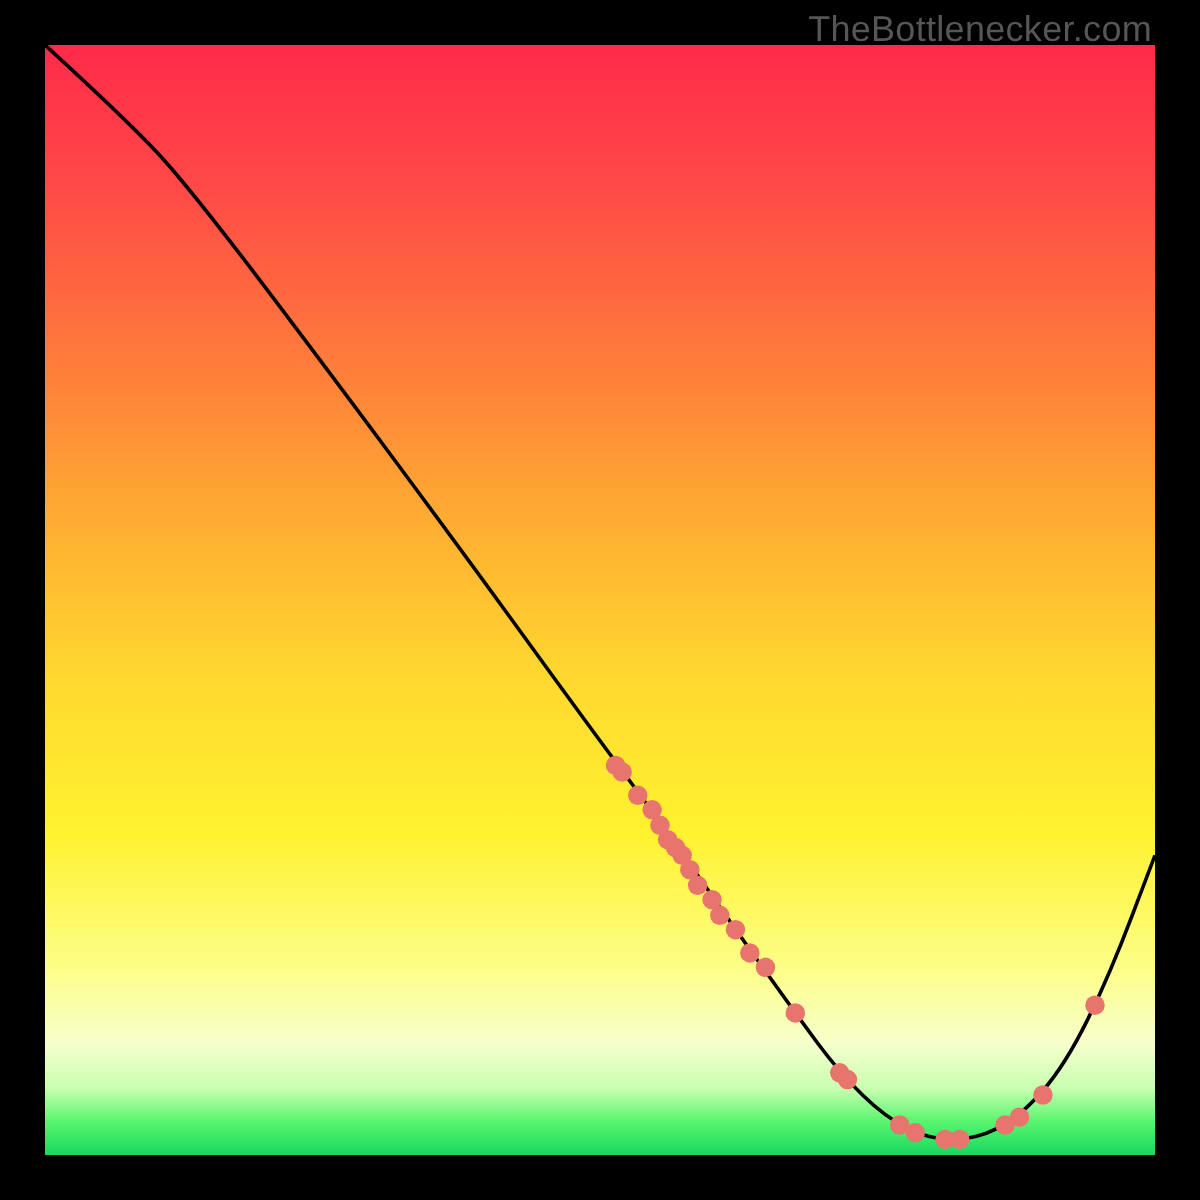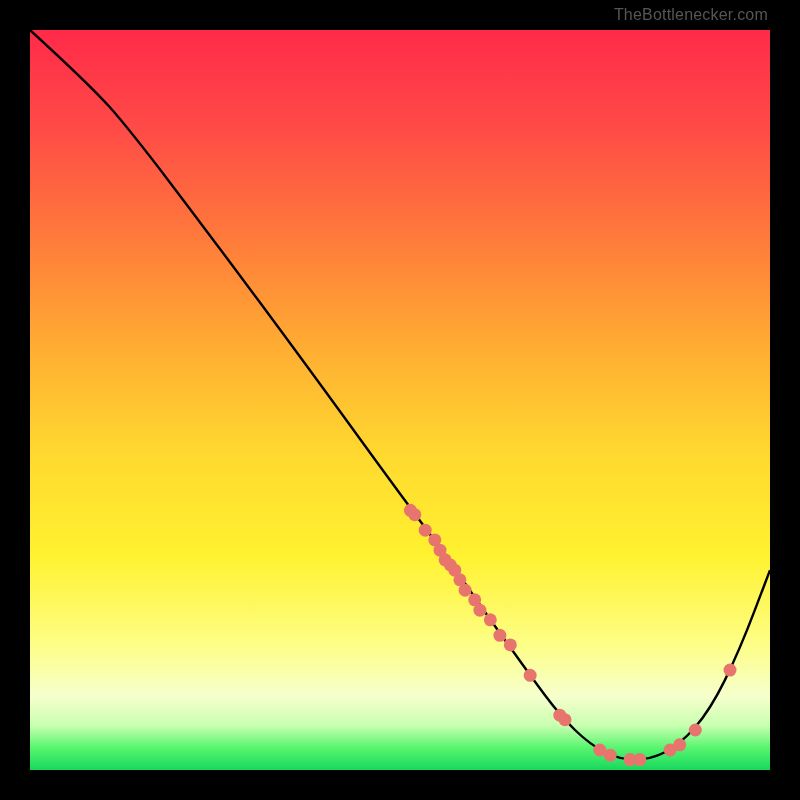--- a/index.html
+++ b/index.html
@@ -35,21 +35,21 @@
       #c8ffb0 94%,
       #58f56f 97%,
       #17d85e 100%
     );
   }
   .watermark {
     position: absolute;
     right: 32px;
     top: 6px;
     color: #565656;
-    font-size: 16px;
+    font-size: 24px;
     font-weight: 500;
     letter-spacing: 0.2px;
   }
   svg.curve {
     position: absolute;
     inset: 0;
   }
 </style>
 </head>
 <body>

